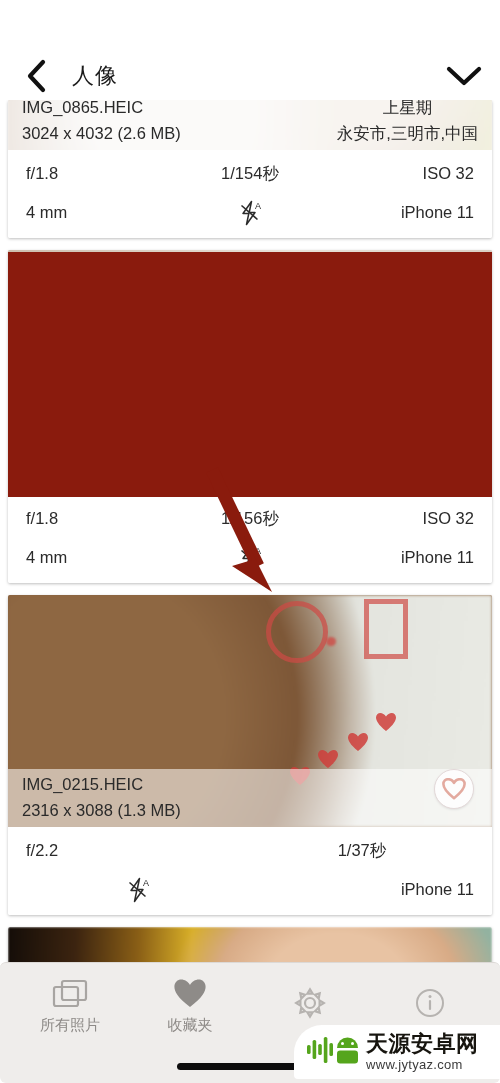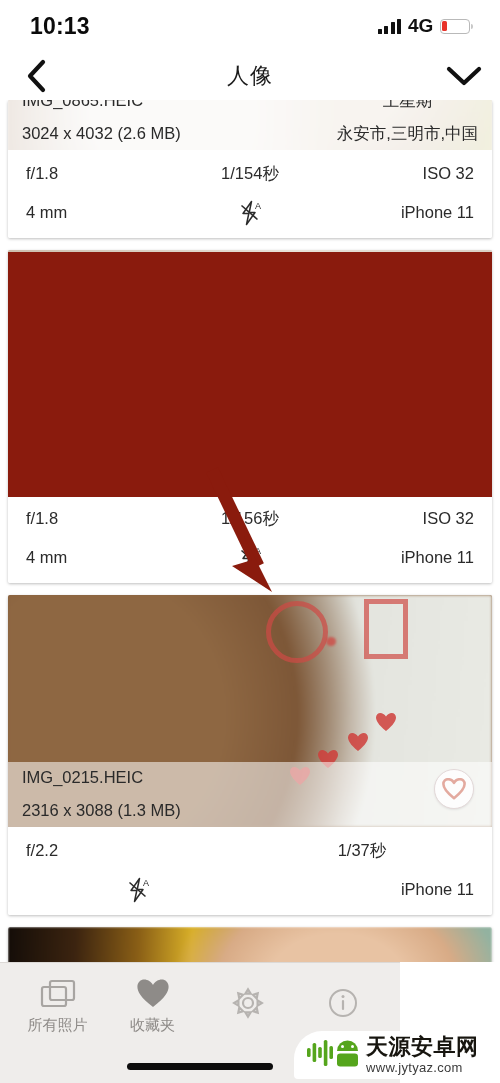--- a/index.html
+++ b/index.html
@@ -53,21 +53,21 @@
     position: absolute; top: 52px; left: 0;
     width: 500px; height: 48px;
     background: #ffffff;
     display: flex; align-items: center;
   }
   .nav-back {
     width: 72px; height: 48px;
     display: flex; align-items: center; justify-content: center;
   }
   .nav-title {
-    flex: 1; text-align: center;
+    flex: 1; 
     font-size: 22px; color: #1a1a1a; letter-spacing: 1px;
   }
   .nav-down {
     width: 72px; height: 48px;
     display: flex; align-items: center; justify-content: center;
   }
   .chev { display: block; }
 
   
   .scroll {
@@ -139,21 +139,21 @@
     filter: blur(1.1px);
   }
 
   
   .meta-overlay {
     position: absolute; left: 0; bottom: 0; width: 100%;
     padding: 5px 14px 7px 14px;
     background: rgba(255,255,255,0.55);
     display: flex; justify-content: space-between;
   }
-  .meta-col-l, .meta-col-r { display: flex; flex-direction: column; gap: 13px; }
+  .meta-col-l, .meta-col-r { display: flex; flex-direction: column; gap: 6px; }
   .meta-col-r { align-items: center; }
   .meta-overlay span { font-size: 16.5px; color: #2a2a2a; line-height: 1.22; white-space: nowrap; }
 
   
   .exif {
     background: #ffffff;
     padding: 4px 0 6px 0;
   }
   .exif-row {
     display: flex; align-items: center;
@@ -173,23 +173,24 @@
   }
   .arrow-layer {
     position: absolute; left: 0; top: 0;
     width: 500px; height: 962px;
     z-index: 8; pointer-events: none;
   }
 
   
   .tabbar {
     position: absolute; left: 0; bottom: 0;
-    width: 400px; height: 121px;
+    width: 500px; height: 121px;
     background: #efedeb;
     border-top: 1px solid #dcd9d6;
+    border-radius: 6px;
   }
   .tabs { display: flex; height: 78px; padding: 8px 10px 0 10px; }
   .tab {
     flex: 1;
     display: flex; flex-direction: column;
     align-items: center; justify-content: center;
     gap: 5px;
     border-radius: 9px;
     margin: 0 6px;
   }
@@ -199,52 +200,37 @@
   .home-indicator {
     position: absolute; left: 50%; bottom: 13px;
     transform: translateX(-50%);
     width: 146px; height: 7px; border-radius: 4px;
     background: #0d0d0d;
   }
 
   
   .watermark {
     position: absolute; right: 0; bottom: 4px;
-    width: 206px; height: 48px;
+    width: 206px; height: 54px;
     background: #ffffff;
     border-top-left-radius: 28px;
     border-bottom-left-radius: 4px;
     display: flex; align-items: center; gap: 7px;
     padding-left: 13px;
     z-index: 20;
   }
   .wm-text { display: flex; flex-direction: column; line-height: 1; }
   .wm-cn { font-size: 22px; font-weight: bold; color: #17150f; letter-spacing: 0.5px; }
   .wm-url { font-size: 13px; color: #3b3b3b; letter-spacing: 0.3px; margin-top: 3px; }
 </style>
 </head>
 <body>
 
 <div class="phone">
 
-  <div class="statusbar">
-    <div class="status-time">10:13</div>
-    <div class="status-right">
-      <div class="signal">
-        <i></i>
-          <i></i>
-          <i></i>
-          <i></i>
-      </div>
-      <div class="net-label">4G</div>
-      <div class="battery">
-        <div class="battery-fill" id="batt" style="width: 20%; background: rgb(232, 51, 42);"></div>
-      </div>
-    </div>
-  </div>
 
   <div class="navbar">
     <div class="nav-back">
       <svg class="chev" width="22" height="34" viewBox="0 0 22 34">
         <path d="M18 3 L5 17 L18 31" fill="none" stroke="#111" stroke-width="4.2" stroke-linecap="round" stroke-linejoin="round"></path>
       </svg>
     </div>
     <div class="nav-title">人像</div>
     <div class="nav-down">
       <svg class="chev" width="36" height="22" viewBox="0 0 36 22">

